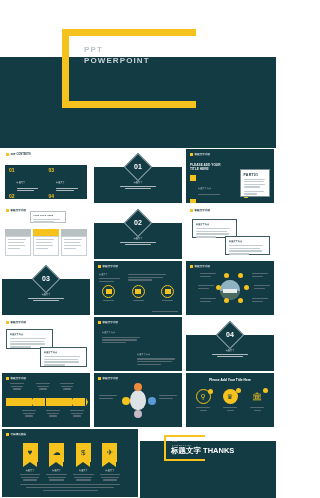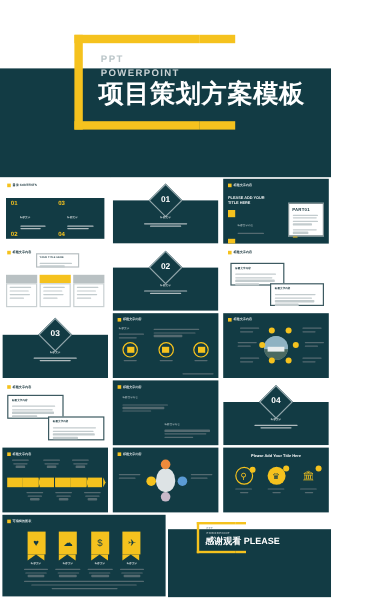--- a/index.html
+++ b/index.html
@@ -145,21 +145,20 @@
 </head>
 <body>
 
 <div class="page">
 
   <div class="hero">
     <div class="hero-teal"></div>
     <div class="hero-bracket"></div>
     <div class="hero-ppt">PPT</div>
     <div class="hero-pp">POWERPOINT</div>
-    <div class="hero-title">项目策划方案模板</div>
   </div>
 
   <div class="grid">
 
     <div class="cell">
       <div class="slide sl-light">
         <div class="corner-tag">
           <span class="bar"></span>
           <span class="tx hdr-light">目录 CONTENTS</span>
         </div>
@@ -613,18 +612,18 @@
         </div>
       </div>
     </div>
 
     <div style="width:136px;height:70px;position:relative;background:#fff">
       <div style="position:absolute;inset:0;overflow:hidden">
         <div class="th-teal"></div>
         <div class="th-br"></div>
         <div class="th-ppt">PPT</div>
         <div class="th-pp">POWERPOINT</div>
-        <div class="th-t">感谢观看 PLEASE</div>
+        <div class="th-t">标题文字 THANKS</div>
       </div>
     </div>
   </div>
 
 </div>
 
 </body></html>

